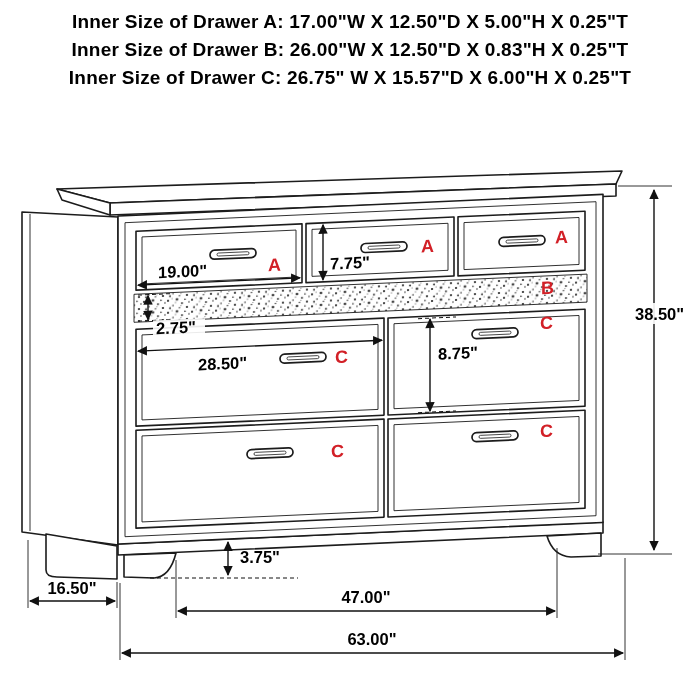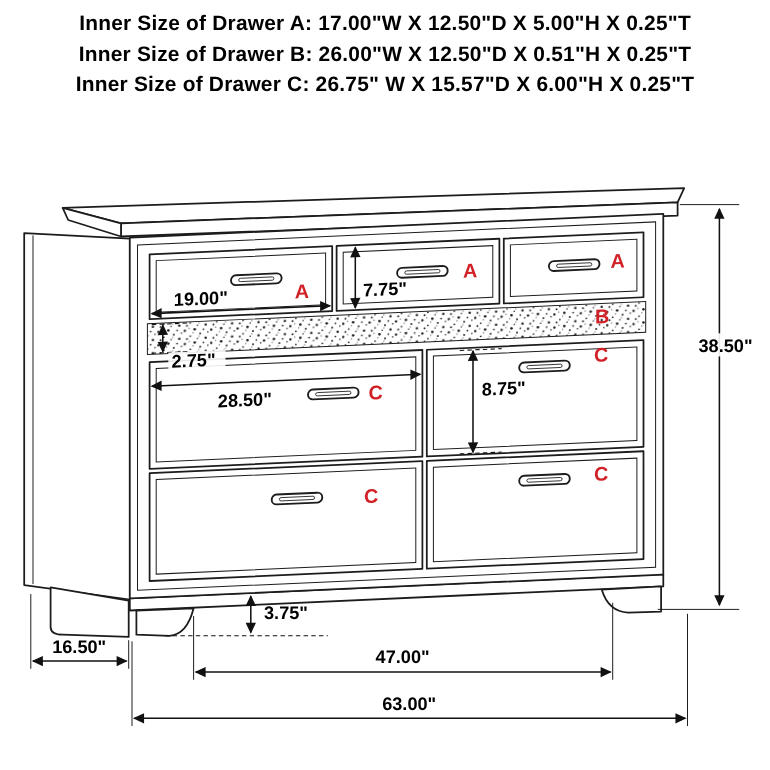--- a/index.html
+++ b/index.html
@@ -20,21 +20,21 @@
   .bg{fill:#ffffff;opacity:0.9;}
   .strip{stroke:#1c1c1c;stroke-width:0.9;}
 </style>
 </head>
 <body>
 
 <div class="page">
 
   <div class="spec-header">
     <div>Inner Size of Drawer A: 17.00"W X 12.50"D X 5.00"H X 0.25"T</div>
-    <div>Inner Size of Drawer B: 26.00"W X 12.50"D X 0.51"H X 0.25"T</div>
+    <div>Inner Size of Drawer B: 26.00"W X 12.50"D X 0.83"H X 0.25"T</div>
     <div>Inner Size of Drawer C: 26.75" W X 15.57"D X 6.00"H X 0.25"T</div>
   </div>
 
   <svg width="700" height="700" viewBox="0 0 700 700">
     <defs>
       <marker id="ah" viewBox="0 0 10 10" refX="8.5" refY="5" markerWidth="8" markerHeight="8" orient="auto-start-reverse" markerUnits="strokeWidth">
         <path d="M0.5,0.8 L9.5,5 L0.5,9.2 Z" fill="#111"></path>
       </marker>
       <pattern id="sparkle" width="24" height="12" patternUnits="userSpaceOnUse">
         <rect width="24" height="12" fill="#ffffff"></rect>

